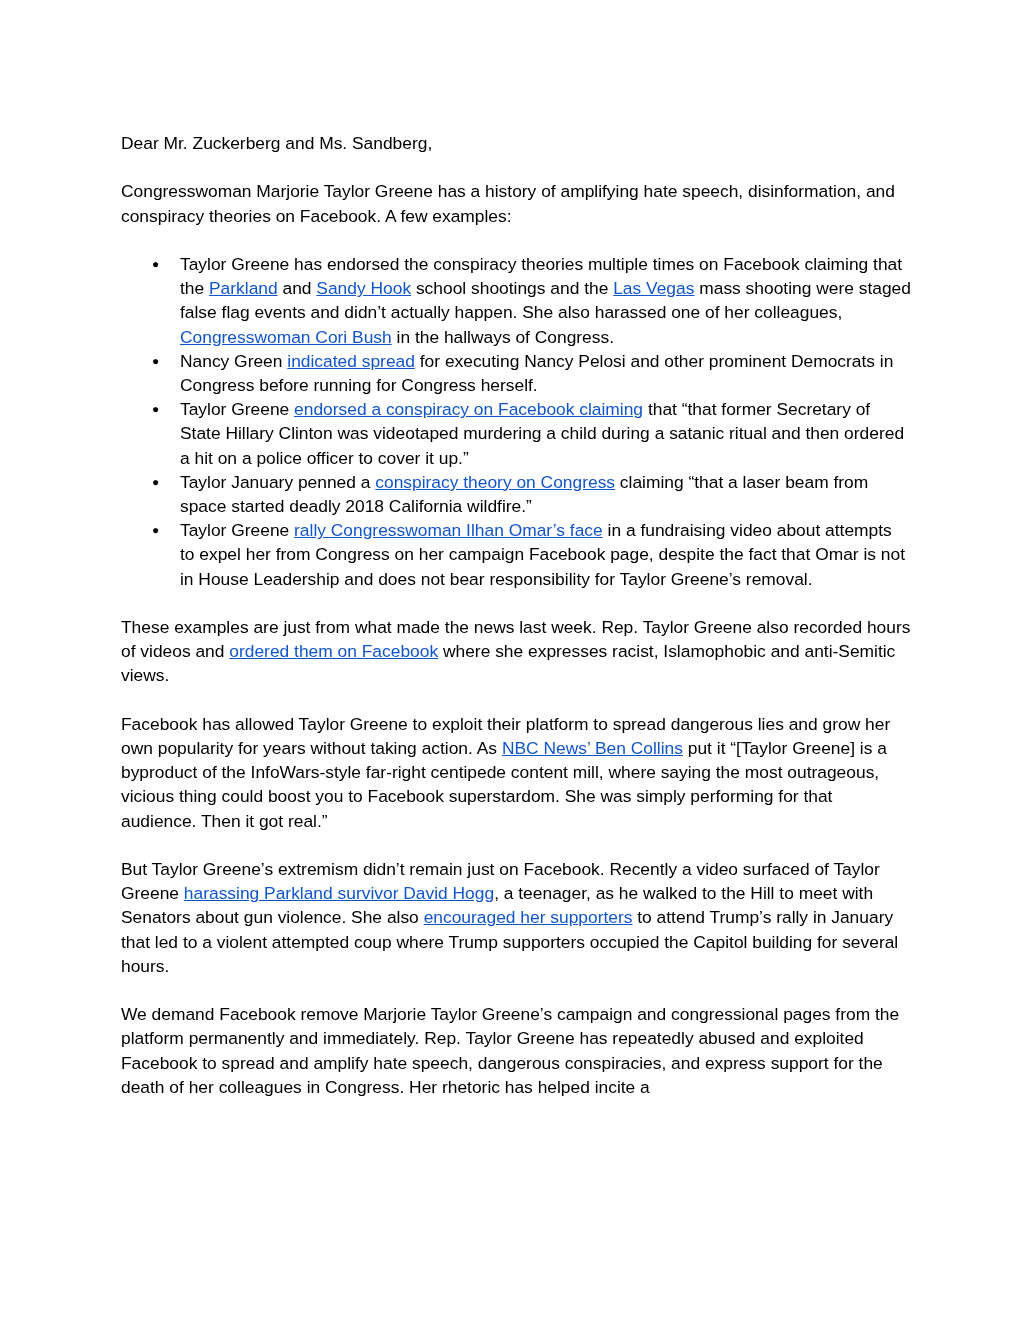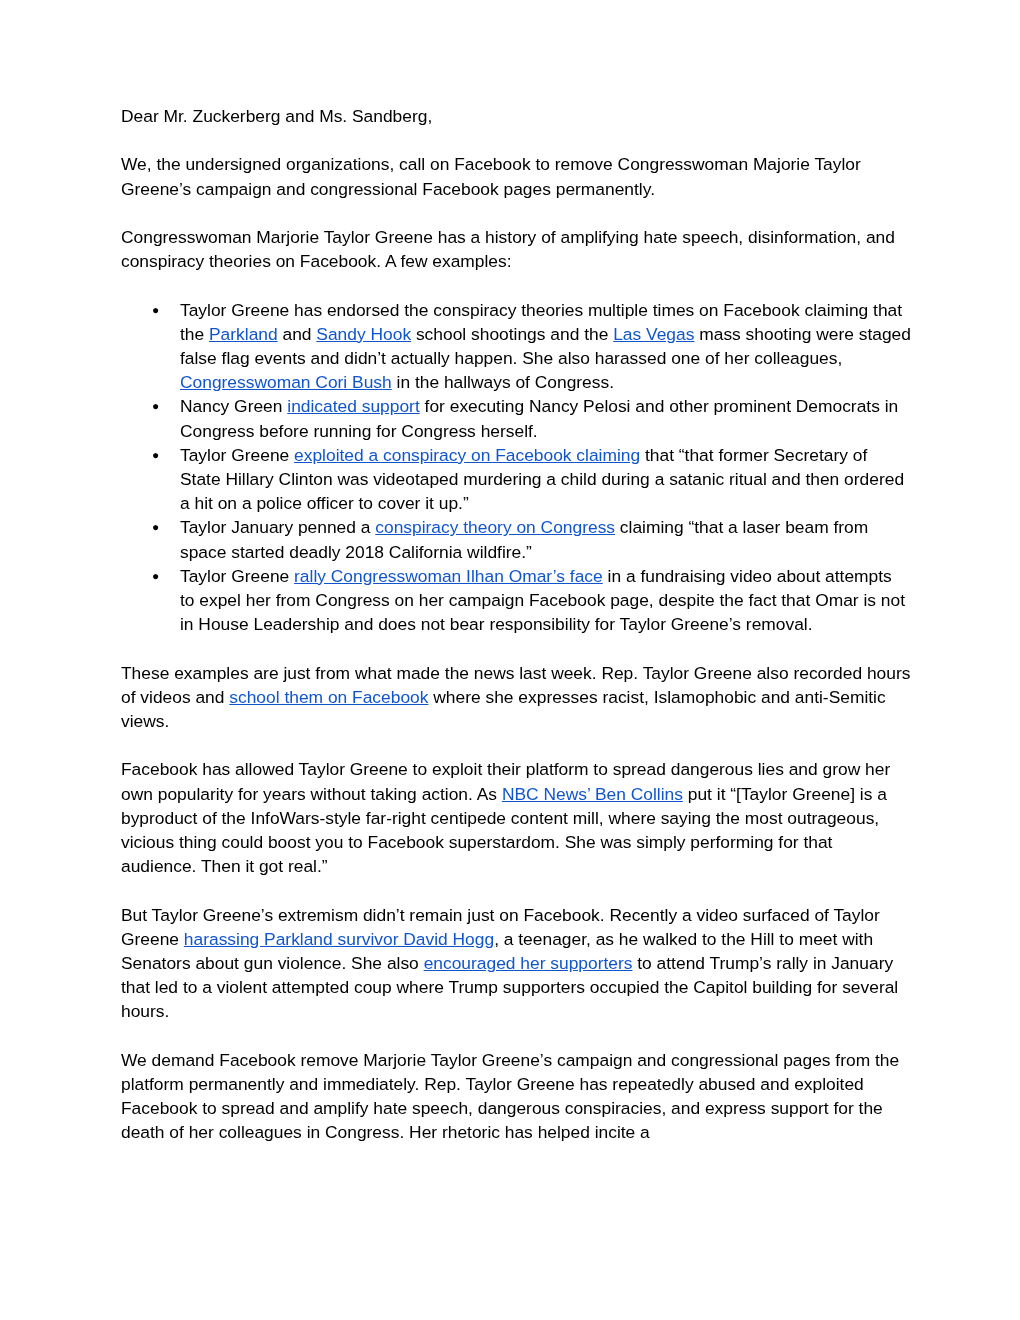--- a/index.html
+++ b/index.html
@@ -1,55 +1,54 @@
 <!DOCTYPE html>
 <html><head>
 <meta charset="utf-8">
 <style>
   html, body { margin: 0; padding: 0; background: #ffffff; }
   body { width: 1020px; height: 1320px; overflow: hidden; position: relative; }
   .page {
-    position: absolute; left: 121px; top: 104px; width: 790px;
+    position: absolute; left: 121px; top: 131px; width: 790px;
     font-family: "Liberation Sans", sans-serif;
     font-size: 17.4px; line-height: 24.2px; color: #000000;
   }
   p { margin: 0 0 24.2px 0; }
   a { color: #1155cc; text-decoration: underline; }
   ul { margin: 0 0 24.2px 0; padding: 0 0 0 59px; list-style: none; }
   li { position: relative; margin: 0; }
   li .bullet {
     position: absolute; left: -28px; top: 0; font-size: 12px;
   }
 </style>
 </head>
 <body>
 
 <div class="page">
   <p>Dear Mr. Zuckerberg and Ms. Sandberg,</p>
-  <p>We, the undersigned organizations, call on Facebook to remove Congresswoman Majorie Taylor Greene’s campaign and congressional Facebook pages permanently.</p>
   <p>Congresswoman Marjorie Taylor Greene has a history of amplifying hate speech, disinformation, and conspiracy theories on Facebook. A few examples:</p>
 
   <ul>
     <li>
       <span class="bullet">●</span><span>Taylor Greene has endorsed the conspiracy theories multiple times on Facebook claiming that the </span><a href="#">Parkland</a><span> and </span><a href="#">Sandy Hook</a><span> school shootings and the </span><a href="#">Las Vegas</a><span> mass shooting were staged false flag events and didn’t actually happen. She also harassed one of her colleagues, </span><a href="#">Congresswoman Cori Bush</a><span> in the hallways of Congress.</span>
     </li>
     <li>
-      <span class="bullet">●</span><span>Nancy Green </span><a href="#">indicated support</a><span> for executing Nancy Pelosi and other prominent Democrats in Congress before running for Congress herself.</span>
+      <span class="bullet">●</span><span>Nancy Green </span><a href="#">indicated spread</a><span> for executing Nancy Pelosi and other prominent Democrats in Congress before running for Congress herself.</span>
     </li>
     <li>
-      <span class="bullet">●</span><span>Taylor Greene </span><a href="#">exploited a conspiracy on Facebook claiming</a><span> that “that former Secretary of State Hillary Clinton was videotaped murdering a child during a satanic ritual and then ordered a hit on a police officer to cover it up.”</span>
+      <span class="bullet">●</span><span>Taylor Greene </span><a href="#">endorsed a conspiracy on Facebook claiming</a><span> that “that former Secretary of State Hillary Clinton was videotaped murdering a child during a satanic ritual and then ordered a hit on a police officer to cover it up.”</span>
     </li>
     <li>
       <span class="bullet">●</span><span>Taylor January penned a </span><a href="#">conspiracy theory on Congress</a><span> claiming “that a laser beam from space started deadly 2018 California wildfire.”</span>
     </li>
     <li>
       <span class="bullet">●</span><span>Taylor Greene </span><a href="#">rally Congresswoman Ilhan Omar’s face</a><span> in a fundraising video about attempts to expel her from Congress on her campaign Facebook page, despite the fact that Omar is not in House Leadership and does not bear responsibility for Taylor Greene’s removal.</span>
     </li>
   </ul>
 
-  <p><span>These examples are just from what made the news last week. Rep. Taylor Greene also recorded hours of videos and </span><a href="#">school them on Facebook</a><span> where she expresses racist, Islamophobic and anti-Semitic views.</span></p>
+  <p><span>These examples are just from what made the news last week. Rep. Taylor Greene also recorded hours of videos and </span><a href="#">ordered them on Facebook</a><span> where she expresses racist, Islamophobic and anti-Semitic views.</span></p>
 
   <p><span>Facebook has allowed Taylor Greene to exploit their platform to spread dangerous lies and grow her own popularity for years without taking action. As </span><a href="#">NBC News’ Ben Collins</a><span> put it “[Taylor Greene] is a byproduct of the InfoWars-style far-right centipede content mill, where saying the most outrageous, vicious thing could boost you to Facebook superstardom. She was simply performing for that audience. Then it got real.”</span></p>
 
   <p><span>But Taylor Greene’s extremism didn’t remain just on Facebook. Recently a video surfaced of Taylor Greene </span><a href="#">harassing Parkland survivor David Hogg</a><span>, a teenager, as he walked to the Hill to meet with Senators about gun violence. She also </span><a href="#">encouraged her supporters</a><span> to attend Trump’s rally in January that led to a violent attempted coup where Trump supporters occupied the Capitol building for several hours.</span></p>
 
   <p>We demand Facebook remove Marjorie Taylor Greene’s campaign and congressional pages from the platform permanently and immediately. Rep. Taylor Greene has repeatedly abused and exploited Facebook to spread and amplify hate speech, dangerous conspiracies, and express support for the death of her colleagues in Congress. Her rhetoric has helped incite a</p>
 </div>
 
 </body></html>

